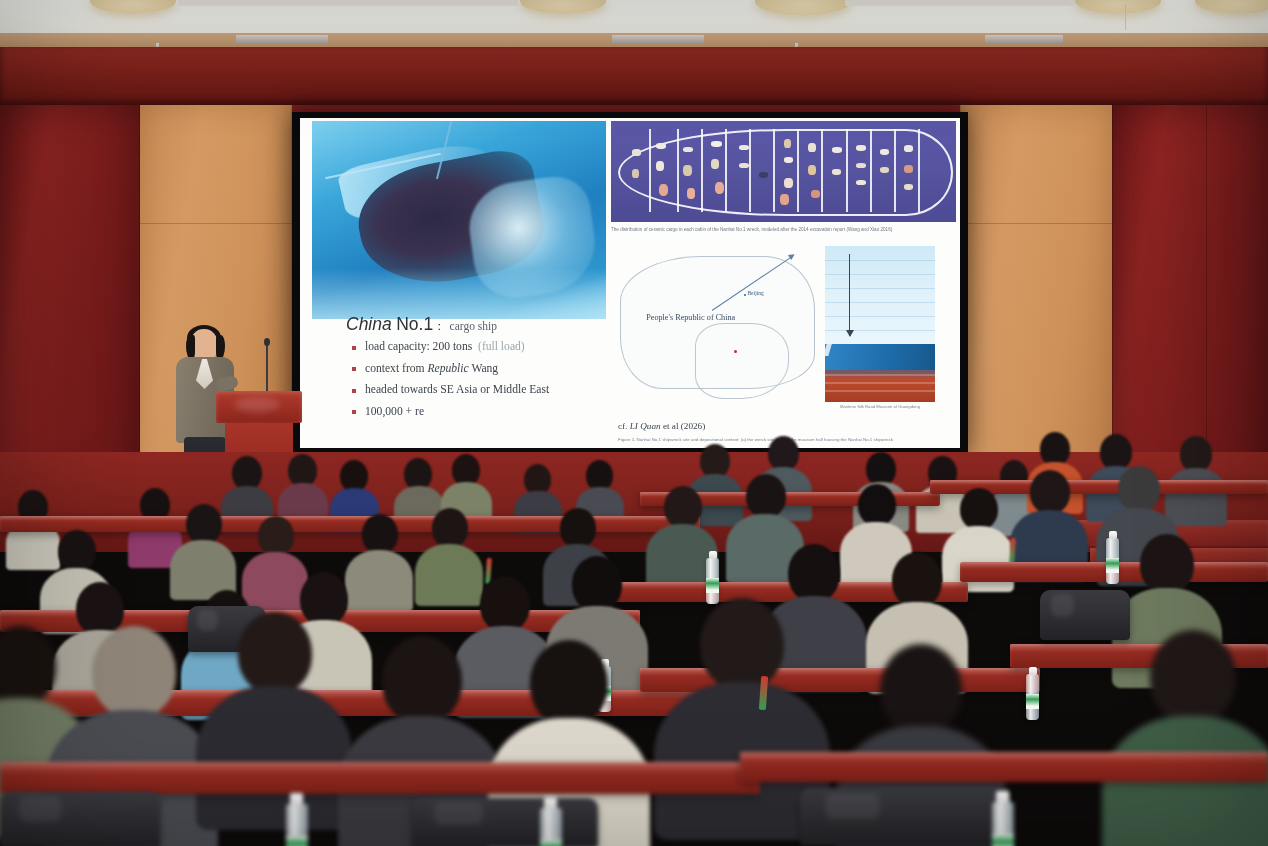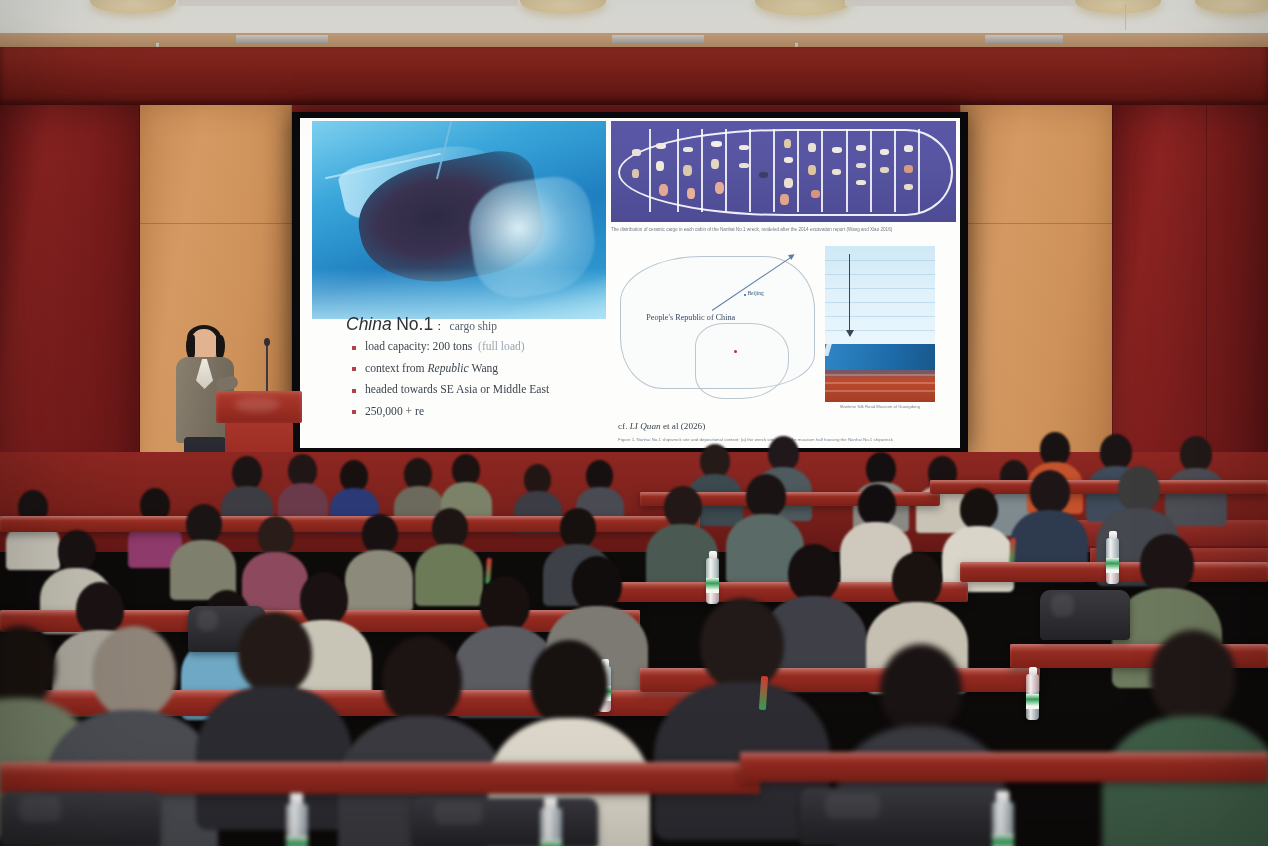--- a/index.html
+++ b/index.html
@@ -350,21 +350,21 @@
         </div>
 
         <div class="bullets">
 
           <div class="bullet"><span>load capacity: 200 tons</span>&nbsp;&nbsp;<span class="dim">(full load)</span></div>
 
           <div class="bullet"><span>context from </span><i>Republic</i><span> Wang</span></div>
 
           <div class="bullet"><span>headed towards SE Asia or Middle East</span></div>
 
-          <div class="bullet"><span>250,000 + re</span></div>
+          <div class="bullet"><span>100,000 + re</span></div>
         </div>
 
         <div class="cf-line"><span>cf. </span><i>LI Quan</i><span> et al (2026)</span></div>
         <div class="fig-cap">Figure 1. Nanhai No.1 shipwreck site and depositional context: (a) the wreck site and (b) the museum hall housing the Nanhai No.1 shipwreck</div>
       </div>
     </div>
 
     <div class="speaker">
       <div class="spk-hair"></div>
       <div class="spk-head"></div>

